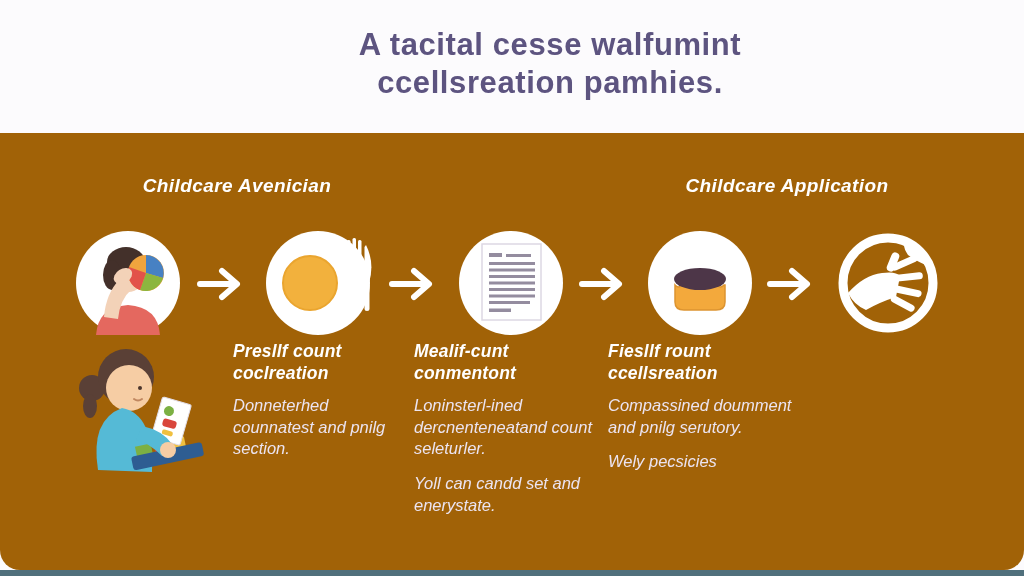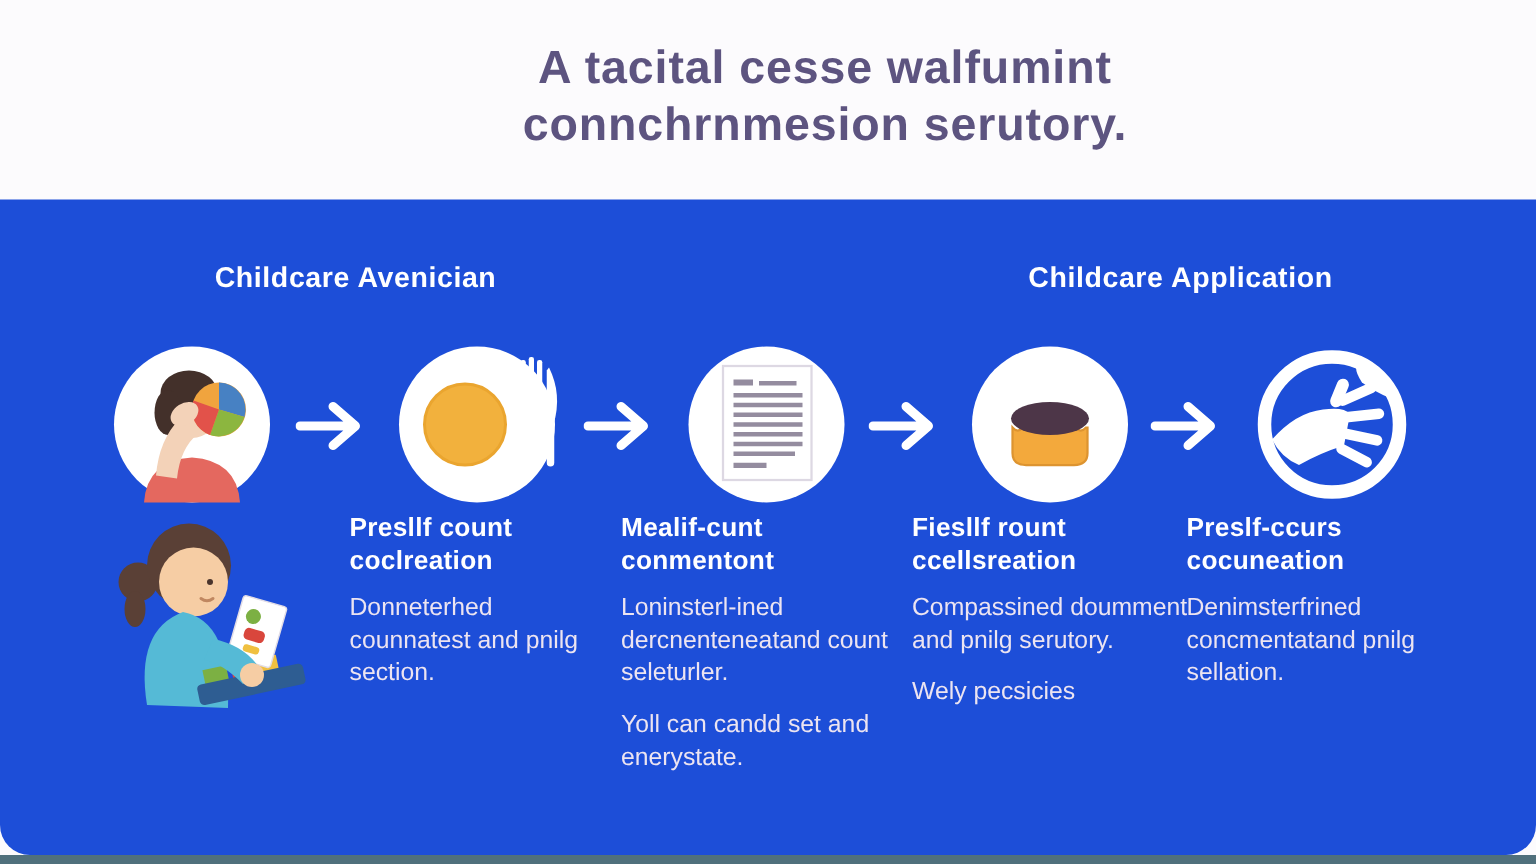--- a/index.html
+++ b/index.html
@@ -13,21 +13,21 @@
     position:absolute;top:26px;left:0;width:1024px;text-align:center;
     padding-left:76px;box-sizing:border-box;
   }
   .title-line{
     display:block;font-size:31px;font-weight:bold;line-height:38px;
     color:#5d5480;letter-spacing:.6px;
   }
   
   .panel{
     position:absolute;left:0;right:0;top:133px;bottom:6px;
-    background:#1d4ed8;border-radius:0 0 20px 20px;
+    background:#a16207;border-radius:0 0 20px 20px;font-style:italic;
   }
   .bottom-bar{
     position:absolute;left:0;bottom:0;width:100%;height:6px;background:#50707c;
   }
   
   .sec-h{
     position:absolute;top:42px;transform:translateX(-50%);
     color:#ffffff;font-weight:bold;font-size:19px;letter-spacing:.4px;
     white-space:nowrap;
   }
@@ -57,21 +57,21 @@
   
   .child{position:absolute;left:64px;top:203px;width:164px;height:176px;}
 </style>
 </head>
 <body>
 
 <div class="stage">
 
   <div class="title-wrap">
     <span class="title-line">A tacital cesse walfumint</span>
-    <span class="title-line">connchrnmesion serutory.</span>
+    <span class="title-line">ccellsreation pamhies.</span>
   </div>
 
   <div class="bottom-bar"></div>
 
   <div class="panel">
 
     <div class="sec-h" style="left:237px">Childcare Avenician</div>
     <div class="sec-h" style="left:787px">Childcare Application</div>
 
     <div class="circle" style="left:76px">
@@ -204,19 +204,15 @@
       <p>Loninsterl-ined dercnenteneatand count seleturler.</p>
       <p>Yoll can candd set and enerystate.</p>
     </div>
 
     <div class="tcol t3">
       <h3>Fiesllf rount ccellsreation</h3>
       <p>Compassined doumment and pnilg serutory.</p>
       <p>Wely pecsicies</p>
     </div>
 
-    <div class="tcol t4">
-      <h3>Preslf-ccurs cocuneation</h3>
-      <p>Denimsterfrined concmentatand pnilg sellation.</p>
-    </div>
 
   </div>
 </div>
 
 </body></html>

